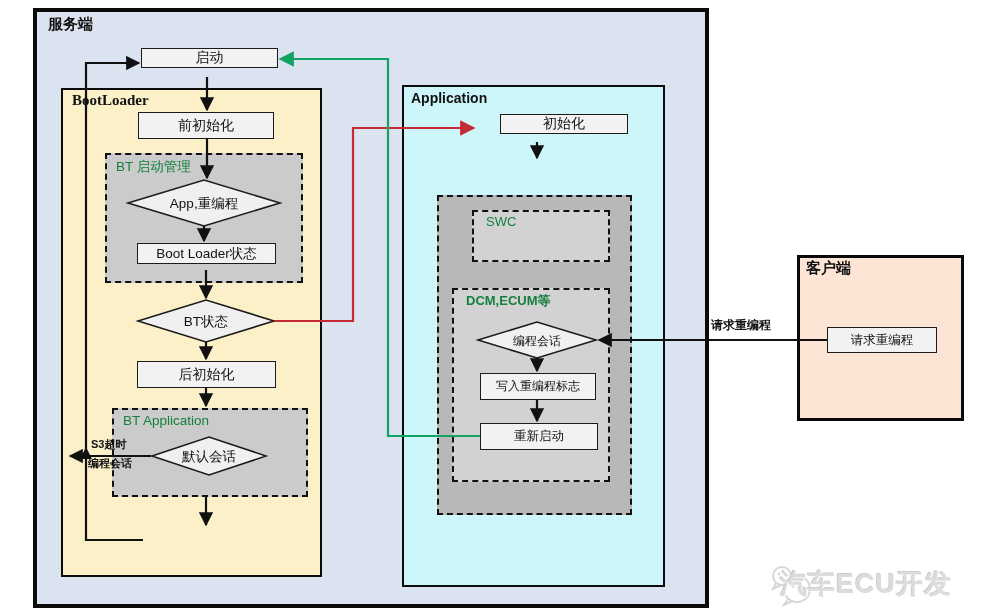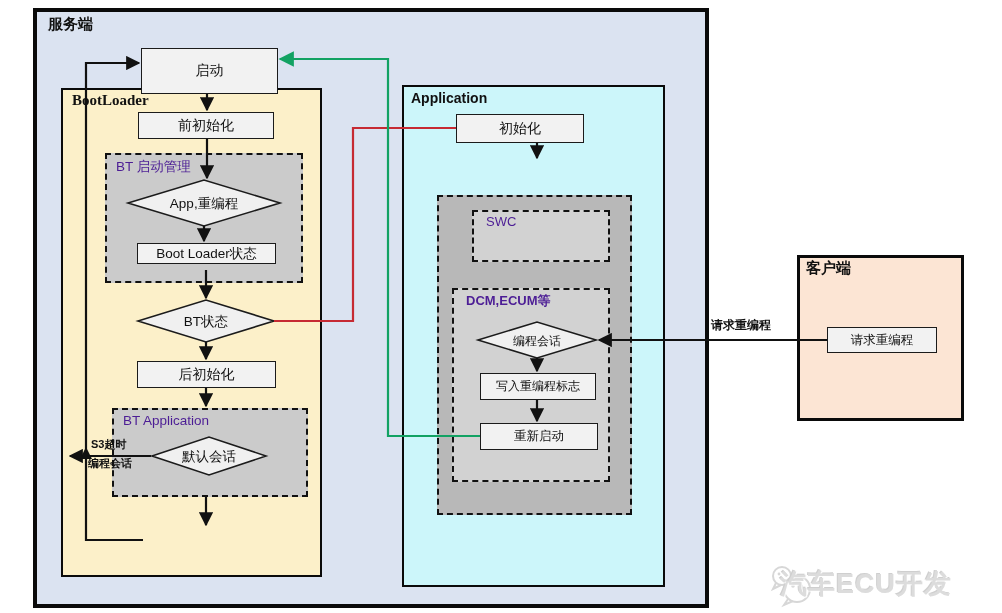--- a/index.html
+++ b/index.html
@@ -11,21 +11,21 @@
   .bootloader-box{left:61px;top:88px;width:261px;height:489px;border:2.5px solid #0a0a0a;background:#fcf0c9;z-index:2;}
   .application-box{left:402px;top:85px;width:263px;height:502px;border:2.5px solid #0a0a0a;background:#ccf6fa;z-index:2;}
   .client-box{left:797px;top:255px;width:167px;height:166px;border:3.5px solid #0a0a0a;background:#fce5d4;z-index:2;}
   .swc-container{left:437px;top:195px;width:195px;height:320px;border:2.5px dashed #111;background:#b8b8b8;z-index:3;}
   .swc-box{left:472px;top:210px;width:138px;height:52px;border:2.5px dashed #111;background:#d2d2d2;z-index:3;}
   .dcm-box{left:452px;top:288px;width:158px;height:194px;border:2.5px dashed #111;background:#d2d2d2;z-index:3;}
   .btmgmt-box{left:105px;top:153px;width:198px;height:130px;border:2.5px dashed #111;background:#cbcbcb;z-index:3;}
   .btapp-box{left:112px;top:408px;width:196px;height:89px;border:2.5px dashed #111;background:#cbcbcb;z-index:3;}
   
   .region-label{font-weight:bold;font-size:15px;z-index:6;white-space:nowrap;}
-  .sub-label{font-size:13.5px;z-index:6;white-space:nowrap;color:#4c1d95;}
+  .sub-label{font-size:13.5px;z-index:6;white-space:nowrap;color:#15803d;}
   .serif{font-family:"Liberation Serif","DejaVu Serif",serif;}
   
   .pbox{background:#f2f2f2;border:1.6px solid #1b1b1b;display:flex;align-items:center;justify-content:center;
         font-size:14px;z-index:5;white-space:nowrap;}
   .dlabel{display:flex;align-items:center;justify-content:center;font-size:13.5px;z-index:6;white-space:nowrap;}
   svg.overlay{position:absolute;left:0;top:0;z-index:4;pointer-events:none;}
   .s3-note{font-size:11px;font-weight:bold;z-index:6;white-space:nowrap;line-height:13px;}
   .req-label{font-size:12px;font-weight:bold;z-index:6;white-space:nowrap;}
   .watermark{left:780px;top:566px;font-size:27px;font-weight:bold;color:#dcdcdc;z-index:7;white-space:nowrap;
              text-shadow:1px 1px 1px #ffffff,-1px -1px 0 #cfcfcf;letter-spacing:1px;}
@@ -84,25 +84,25 @@
     <polygon points="80,459 92,459 86,447" fill="#111111"></polygon>
     <line x1="537" y1="142" x2="537" y2="158" stroke-width="2.2" marker-end="url(#mB)" stroke="#111111"></line>
     <line x1="537" y1="358" x2="537" y2="371" stroke-width="2.2" marker-end="url(#mB)" stroke="#111111"></line>
     <line x1="537" y1="400" x2="537" y2="421" stroke-width="2.2" marker-end="url(#mB)" stroke="#111111"></line>
     <line x1="827" y1="340" x2="599" y2="340" stroke-width="2.2" marker-end="url(#mB)" stroke="#111111"></line>
 
     <polyline points="274,321 353,321 353,128 474,128" fill="none" stroke-width="2.2" marker-end="url(#mR)" stroke="#c62a33"></polyline>
     <polyline points="480,436 388,436 388,59 280,59" fill="none" stroke-width="2.2" marker-end="url(#mG)" stroke="#12a263"></polyline>
   </svg>
 
-  <div class="abs pbox" style="left:141px;top:48px;width:137px;height:46px;">启动</div>
+  <div class="abs pbox" style="left:141px;top:48px;width:137px;height:20px;">启动</div>
   <div class="abs pbox" style="left:138px;top:112px;width:136px;height:27px;">前初始化</div>
   <div class="abs pbox" style="left:137px;top:243px;width:139px;height:21px;font-size:13.5px;">Boot Loader状态</div>
   <div class="abs pbox" style="left:137px;top:361px;width:139px;height:27px;">后初始化</div>
-  <div class="abs pbox" style="left:456px;top:114px;width:128px;height:29px;">初始化</div>
+  <div class="abs pbox" style="left:500px;top:114px;width:128px;height:20px;">初始化</div>
   <div class="abs pbox" style="left:480px;top:373px;width:116px;height:27px;font-size:12px;">写入重编程标志</div>
   <div class="abs pbox" style="left:480px;top:423px;width:118px;height:27px;font-size:12.5px;">重新启动</div>
   <div class="abs pbox" style="left:827px;top:327px;width:110px;height:26px;font-size:12.5px;">请求重编程</div>
 
   <div class="abs dlabel" style="left:128px;top:195px;width:152px;">App,重编程</div>
   <div class="abs dlabel" style="left:138px;top:313px;width:136px;">BT状态</div>
   <div class="abs dlabel" style="left:152px;top:448px;width:114px;">默认会话</div>
   <div class="abs dlabel" style="left:478px;top:333px;width:118px;font-size:12px;">编程会话</div>
 
   <div class="abs s3-note" style="left:82px;top:438px;margin-left:9px;">S3超时</div>

